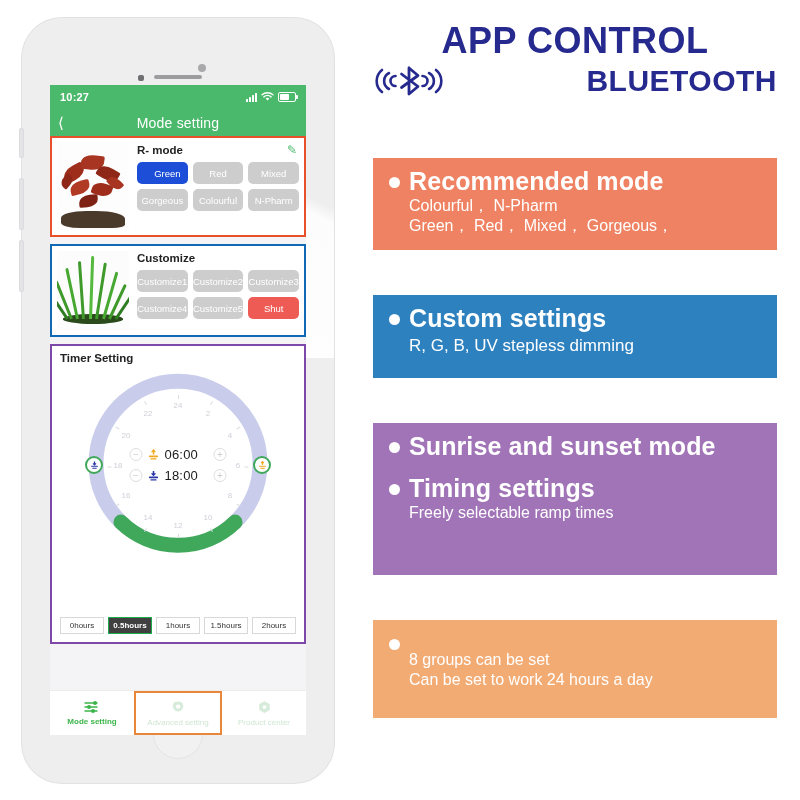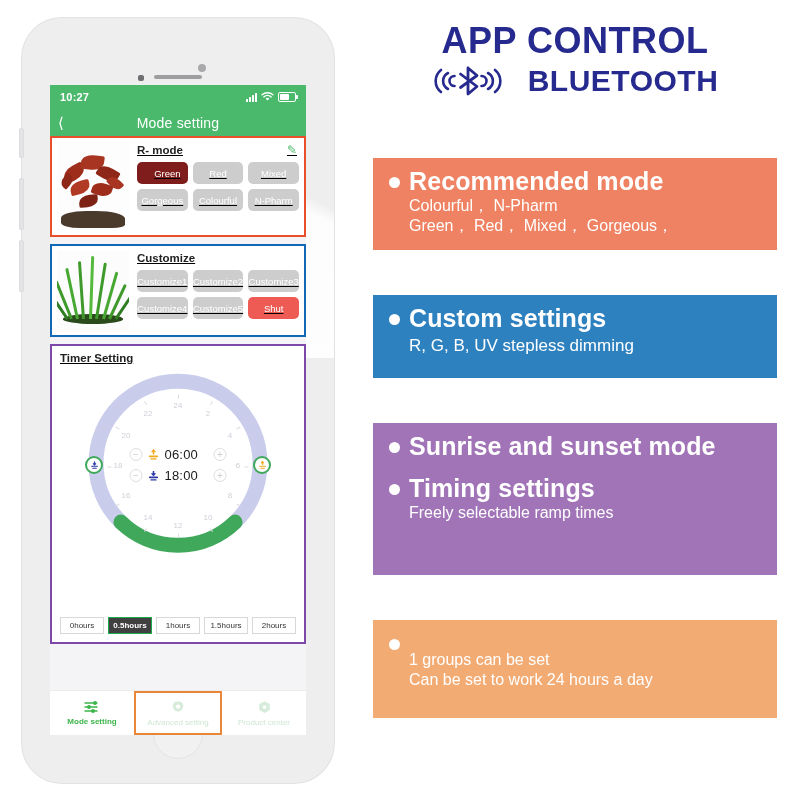--- a/index.html
+++ b/index.html
@@ -59,21 +59,21 @@
   .batt i{position:absolute;left:1px;top:1px;bottom:1px;width:9px;background:#fff;border-radius:1px;display:block;}
 
   
   #title-bar{
     height:27px;background:#4bb96c;display:flex;align-items:center;position:relative;
   }
   #back-button{position:absolute;left:8px;color:#fff;font-size:15px;line-height:1;font-weight:300;}
   #screen-title{width:100%;text-align:center;color:#fff;font-size:14px;letter-spacing:.2px;}
 
   
-  .card{background:#fff;box-sizing:border-box;text-decoration:underline;}
+  .card{background:#fff;box-sizing:border-box;}
   #card-rmode{
     margin:0;border:2.5px solid #e8502c;height:101px;display:flex;padding:5px;
   }
   #card-customize{
     margin-top:7px;border:2.5px solid #1168b5;height:93px;display:flex;padding:5px;
   }
   .thumb{width:72px;height:100%;flex:0 0 72px;border-radius:2px;overflow:hidden;position:relative;background:#fff;}
 
   
   .plant-red{position:absolute;inset:0;background:#fdfdfd;}
@@ -88,21 +88,21 @@
   .card-body{flex:1;padding-left:8px;display:flex;flex-direction:column;}
   .card-head{display:flex;align-items:center;justify-content:space-between;padding:1px 2px 0 0;}
   .card-title{font-size:11.5px;font-weight:bold;color:#222;}
   #edit-pencil{color:#4bb96c;font-size:12px;line-height:1;}
   .btn-grid{display:grid;grid-template-columns:repeat(3,1fr);gap:5px;margin-top:6px;}
   .mbtn{
     height:22px;border-radius:5px;background:#cdcdcd;color:#fff;
     font-size:9.5px;display:flex;align-items:center;justify-content:center;
     box-sizing:border-box;white-space:nowrap;
   }
-  .mbtn.active-green{background:#7f1d1d;padding-left:10px;}
+  .mbtn.active-green{background:#1d4ed8;padding-left:10px;}
   .mbtn.active-red{background:#ee5b55;}
 
   
   #card-timer{
     margin-top:7px;border:2.5px solid #7d48a8;height:300px;padding:6px 8px 8px 8px;position:relative;
   }
   #timer-title{font-size:11.5px;font-weight:bold;color:#222;}
   #dial-wrap{position:absolute;left:0;right:0;top:24px;height:195px;display:flex;justify-content:center;}
   #dial{position:relative;width:190px;height:190px;}
   .dial-num{
@@ -151,21 +151,21 @@
   .nav-item.sel .nav-label{color:#3bb54a;font-weight:bold;}
   .nav-item:not(.sel) .nav-label{color:#cfe6d3;}
 
   
   #right-panel{position:absolute;left:373px;top:0;width:404px;height:800px;}
   #headline{
     text-align:center;color:#262a8e;font-weight:bold;padding-top:22px;
   }
   #headline-main{font-size:36px;letter-spacing:.5px;line-height:1.05;}
   #headline-sub-row{
-    display:flex;align-items:center;justify-content:center;gap:24px;margin-top:4px;
+    display:flex;align-items:center;justify-content:space-between;gap:24px;margin-top:4px;
   }
   #headline-sub{font-size:30px;letter-spacing:.5px;}
   .feat{
     position:absolute;left:0;width:404px;box-sizing:border-box;padding:10px 0 10px 16px;color:#fff;
   }
   .feat-head{display:flex;align-items:flex-start;gap:9px;}
   .bullet{width:11px;height:11px;border-radius:50%;background:#fff;flex:0 0 11px;margin-top:9px;}
   .feat-title{font-size:25px;font-weight:bold;line-height:1.1;letter-spacing:.1px;}
   .feat-sub{font-size:16px;line-height:1.28;padding-left:20px;}
   #feat-recommended{top:158px;height:92px;background:#ef8262;}
@@ -446,17 +446,17 @@
       <span class="bullet"></span>
       <span class="feat-title">Timing settings</span>
     </div>
     <div class="feat-sub">Freely selectable ramp times</div>
   </div>
 
   <div class="feat" id="feat-multi">
     <div class="feat-head">
       <span class="bullet"></span>
     </div>
-    <div class="feat-sub">1 groups can be set</div>
+    <div class="feat-sub">8 groups can be set</div>
     <div class="feat-sub">Can be set to work 24 hours a day</div>
   </div>
 
 </div>
 
 </body></html>

